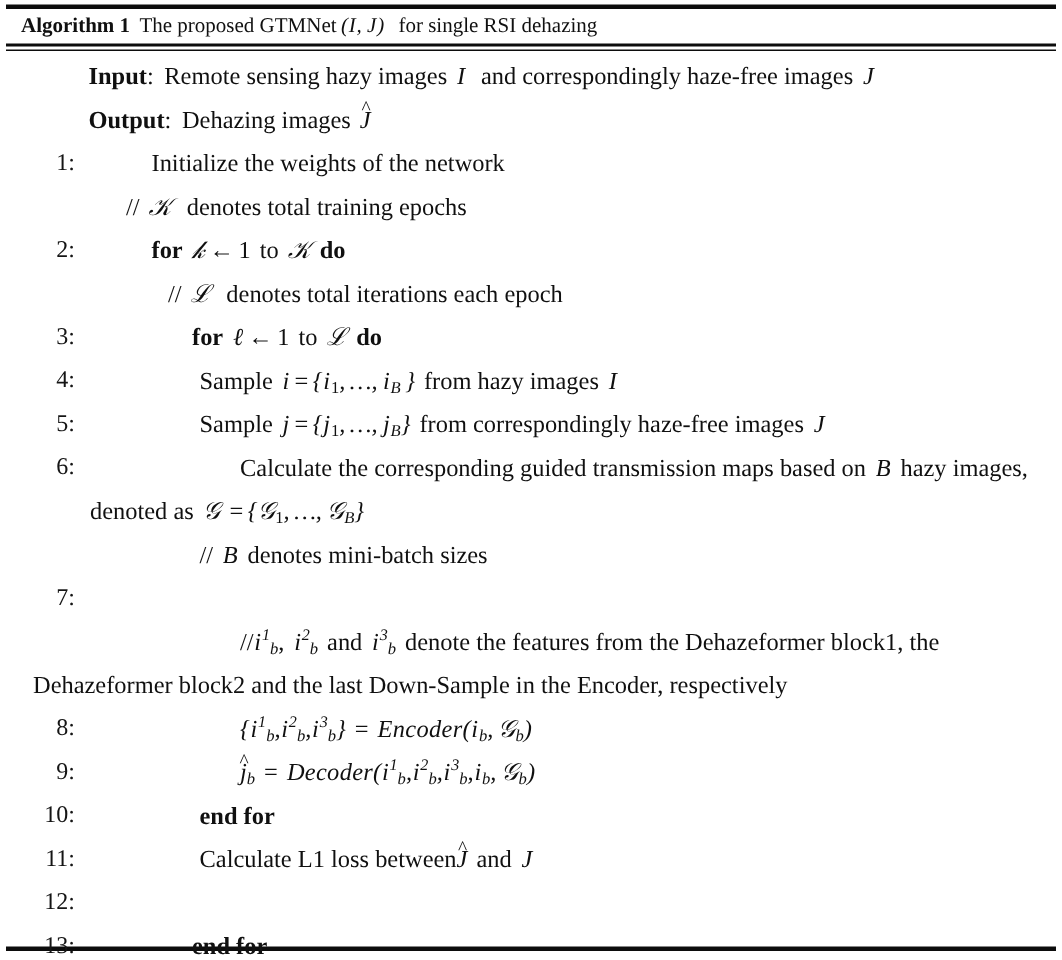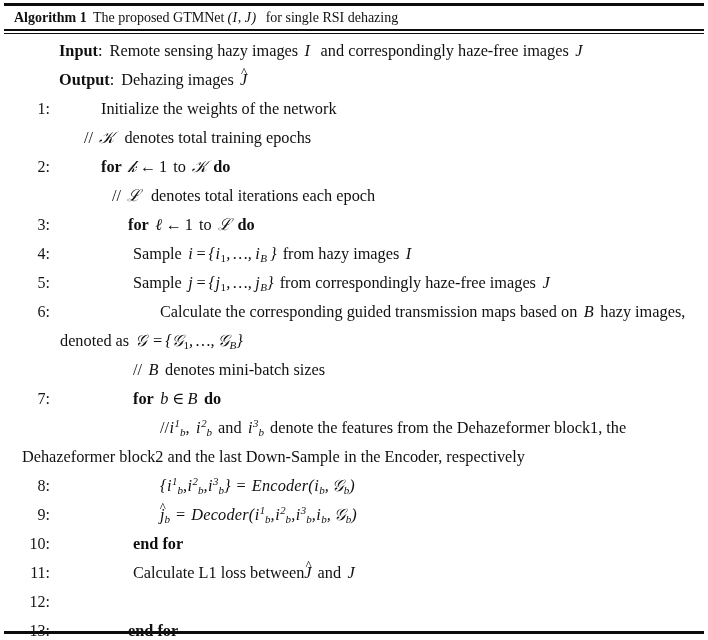--- a/index.html
+++ b/index.html
@@ -248,23 +248,20 @@
 
     <div class="line">
       <span class="lineno"></span>
       <div class="content i5">
         <span class="cmt">//</span><span class="sp"></span><span class="mi">B</span><span class="sp"></span><span>denotes mini-batch sizes</span>
       </div>
     </div>
 
     <div class="line">
       <span class="lineno">7:</span>
-      <div class="content i5">
-        <b class="kw">for</b><span class="sp"></span><span class="mi">b</span><span class="sp-sm"></span><span>∈</span><span class="sp-sm"></span><span class="mi">B</span><span class="sp"></span><b class="kw">do</b>
-      </div>
     </div>
 
     <div class="line">
       <span class="lineno"></span>
       <div class="content i6">
         <span class="cmt">//</span><span class="mathit"><span class="mi">i</span><sup class="ex">1</sup><sub class="sb">b</sub></span>,<span class="sp"></span><span class="mathit"><span class="mi">i</span><sup class="ex">2</sup><sub class="sb">b</sub></span><span class="sp"></span><span>and</span><span class="sp"></span><span class="mathit"><span class="mi">i</span><sup class="ex">3</sup><sub class="sb">b</sub></span><span class="sp"></span><span>denote the features from the Dehazeformer block1, the</span>
       </div>
     </div>
 
     <div class="line">

